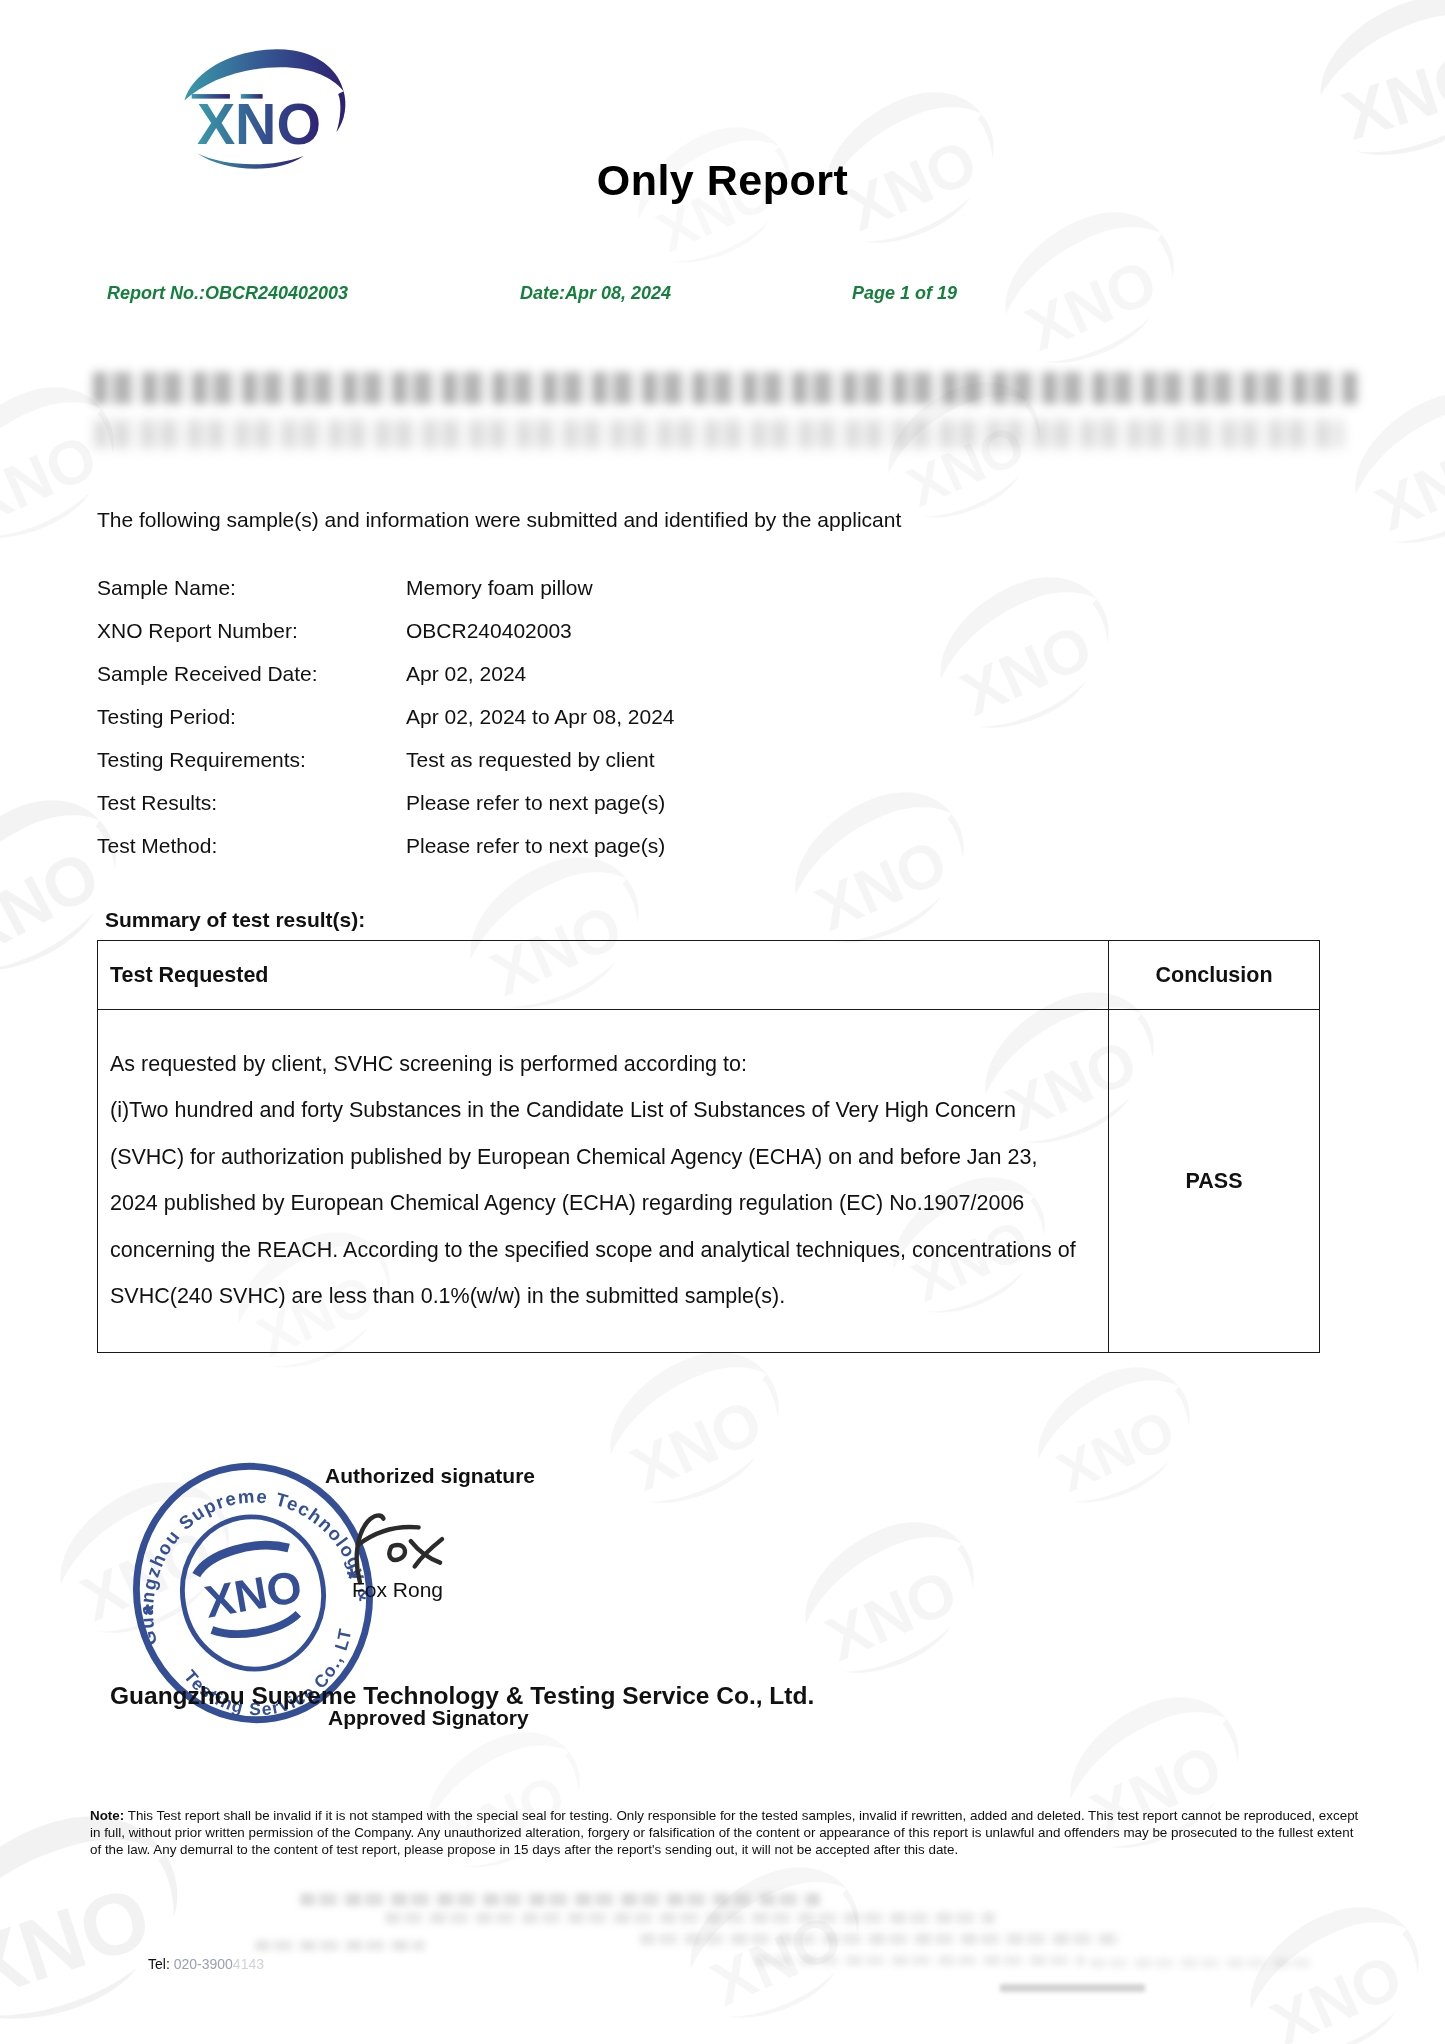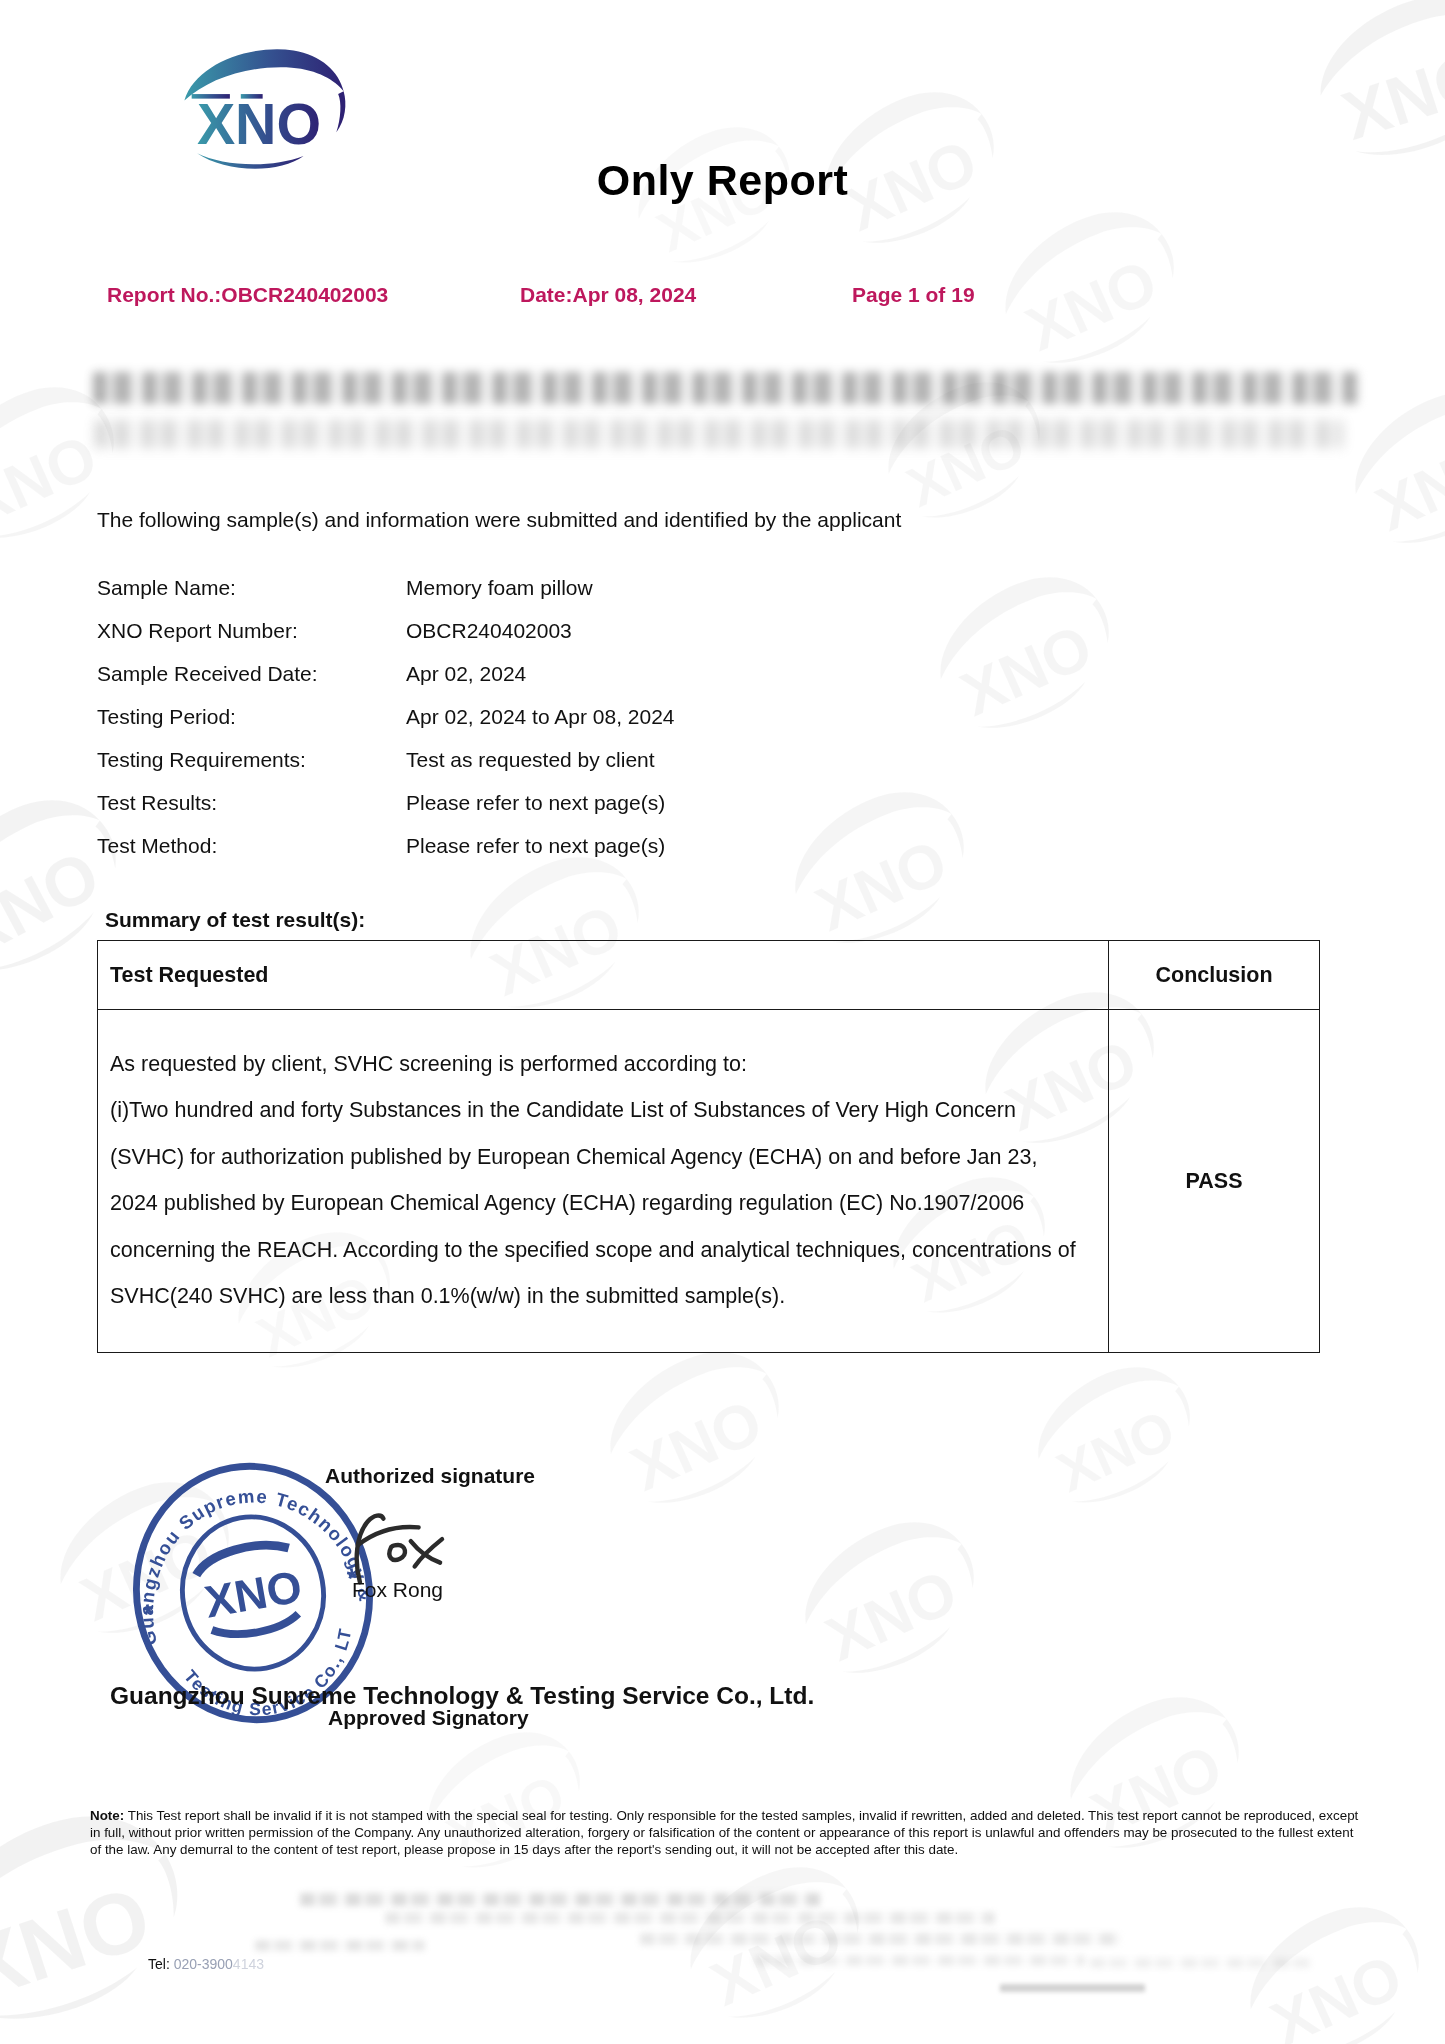--- a/index.html
+++ b/index.html
@@ -9,21 +9,21 @@
     font-family:"Liberation Sans",sans-serif;color:#111;
   }
   .abs{position:absolute;}
   
   #wm-layer{position:absolute;inset:0;pointer-events:none;}
   .wm{position:absolute;width:200px;height:145px;transform-origin:center;}
   
   .logo{left:168px;top:44px;width:182px;height:132px;}
   .title{left:0;top:156px;width:100%;text-align:center;
          font-size:43px;font-weight:700;letter-spacing:.5px;color:#000;}
-  .meta{top:283px;font-size:21px;font-weight:700;color:#be185d;white-space:nowrap;}
+  .meta{top:283px;font-size:18px;font-weight:700;color:#15803d;white-space:nowrap;font-style:italic;}
   .meta.report{left:107px;} .meta.date{left:520px;} .meta.page-no{left:852px;}
   
   .redact{border-radius:2px;filter:blur(5px);}
   .redact.r1{left:93px;top:372px;width:1266px;height:32px;opacity:.45;
     background:repeating-linear-gradient(90deg,#4a4a4a 0 13px,#cfcfcf 13px 21px,#5a5a5a 21px 38px,#e6e6e6 38px 50px);}
   .redact.r2{left:95px;top:420px;width:1248px;height:28px;opacity:.28;filter:blur(6px);
     background:repeating-linear-gradient(90deg,#6a6a6a 0 11px,#dadada 11px 20px,#777 20px 34px,#eee 34px 47px);}
   
   .intro{left:97px;top:508px;font-size:21px;}
   .info{left:97px;top:576px;}

